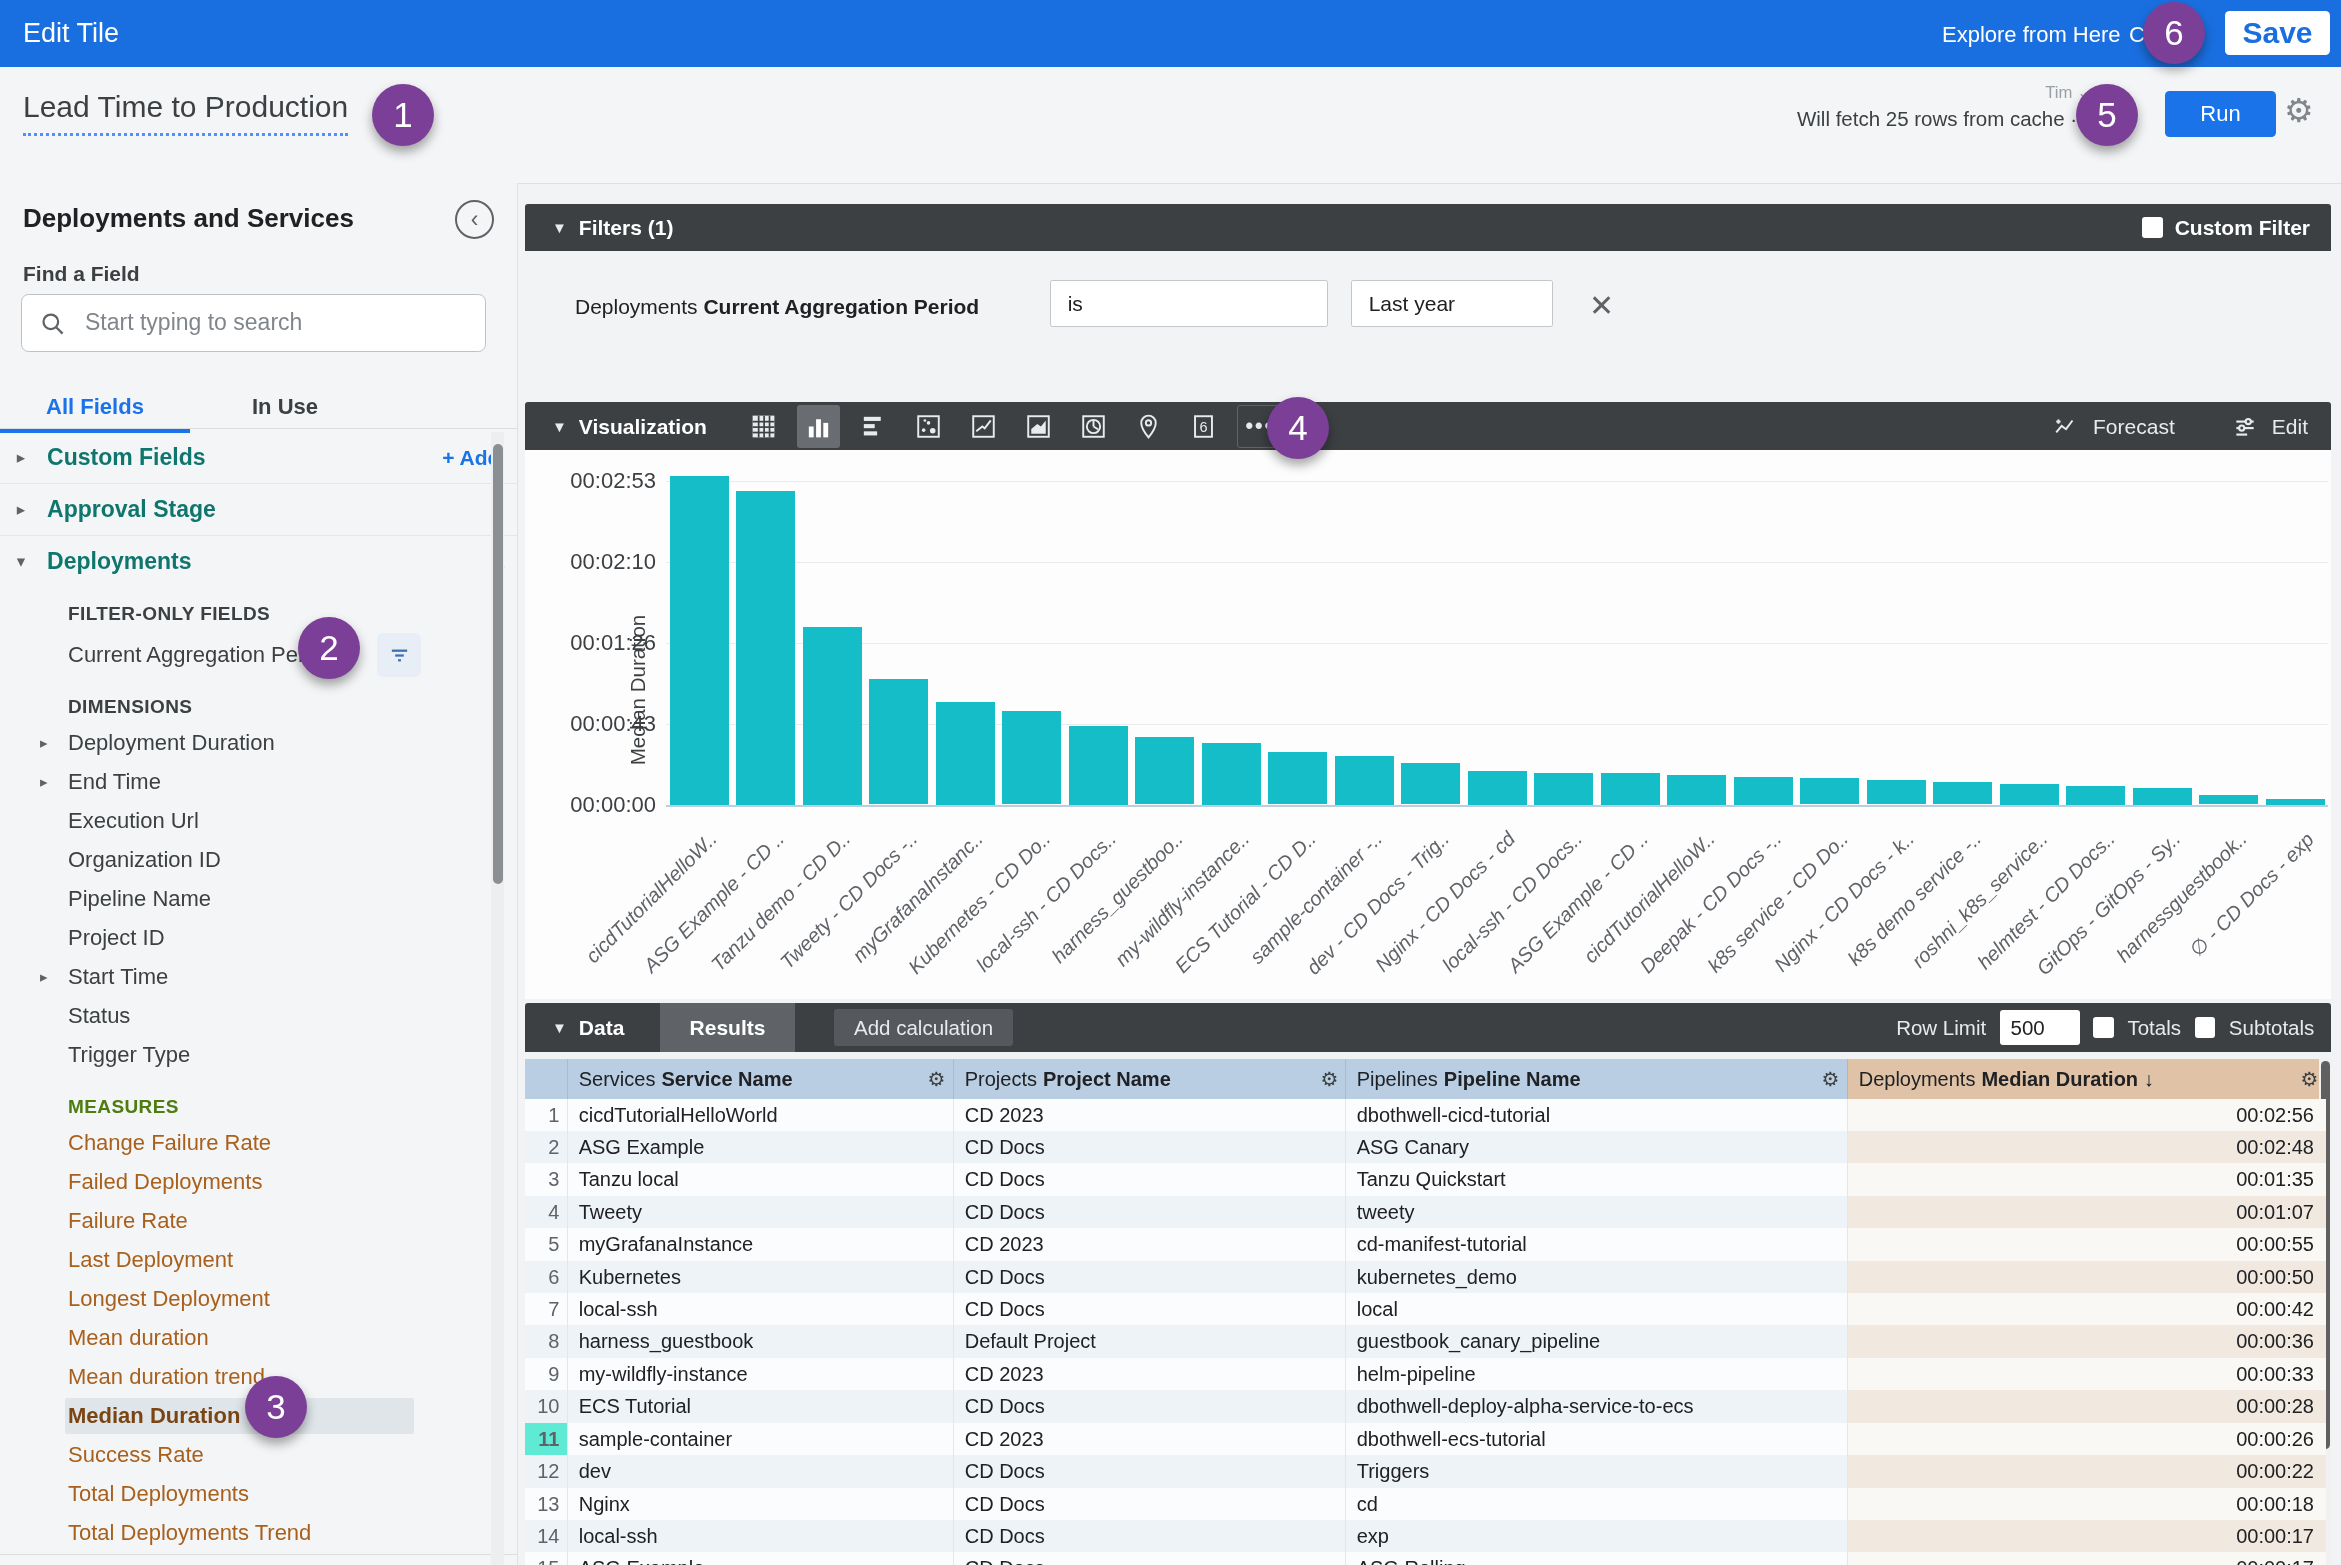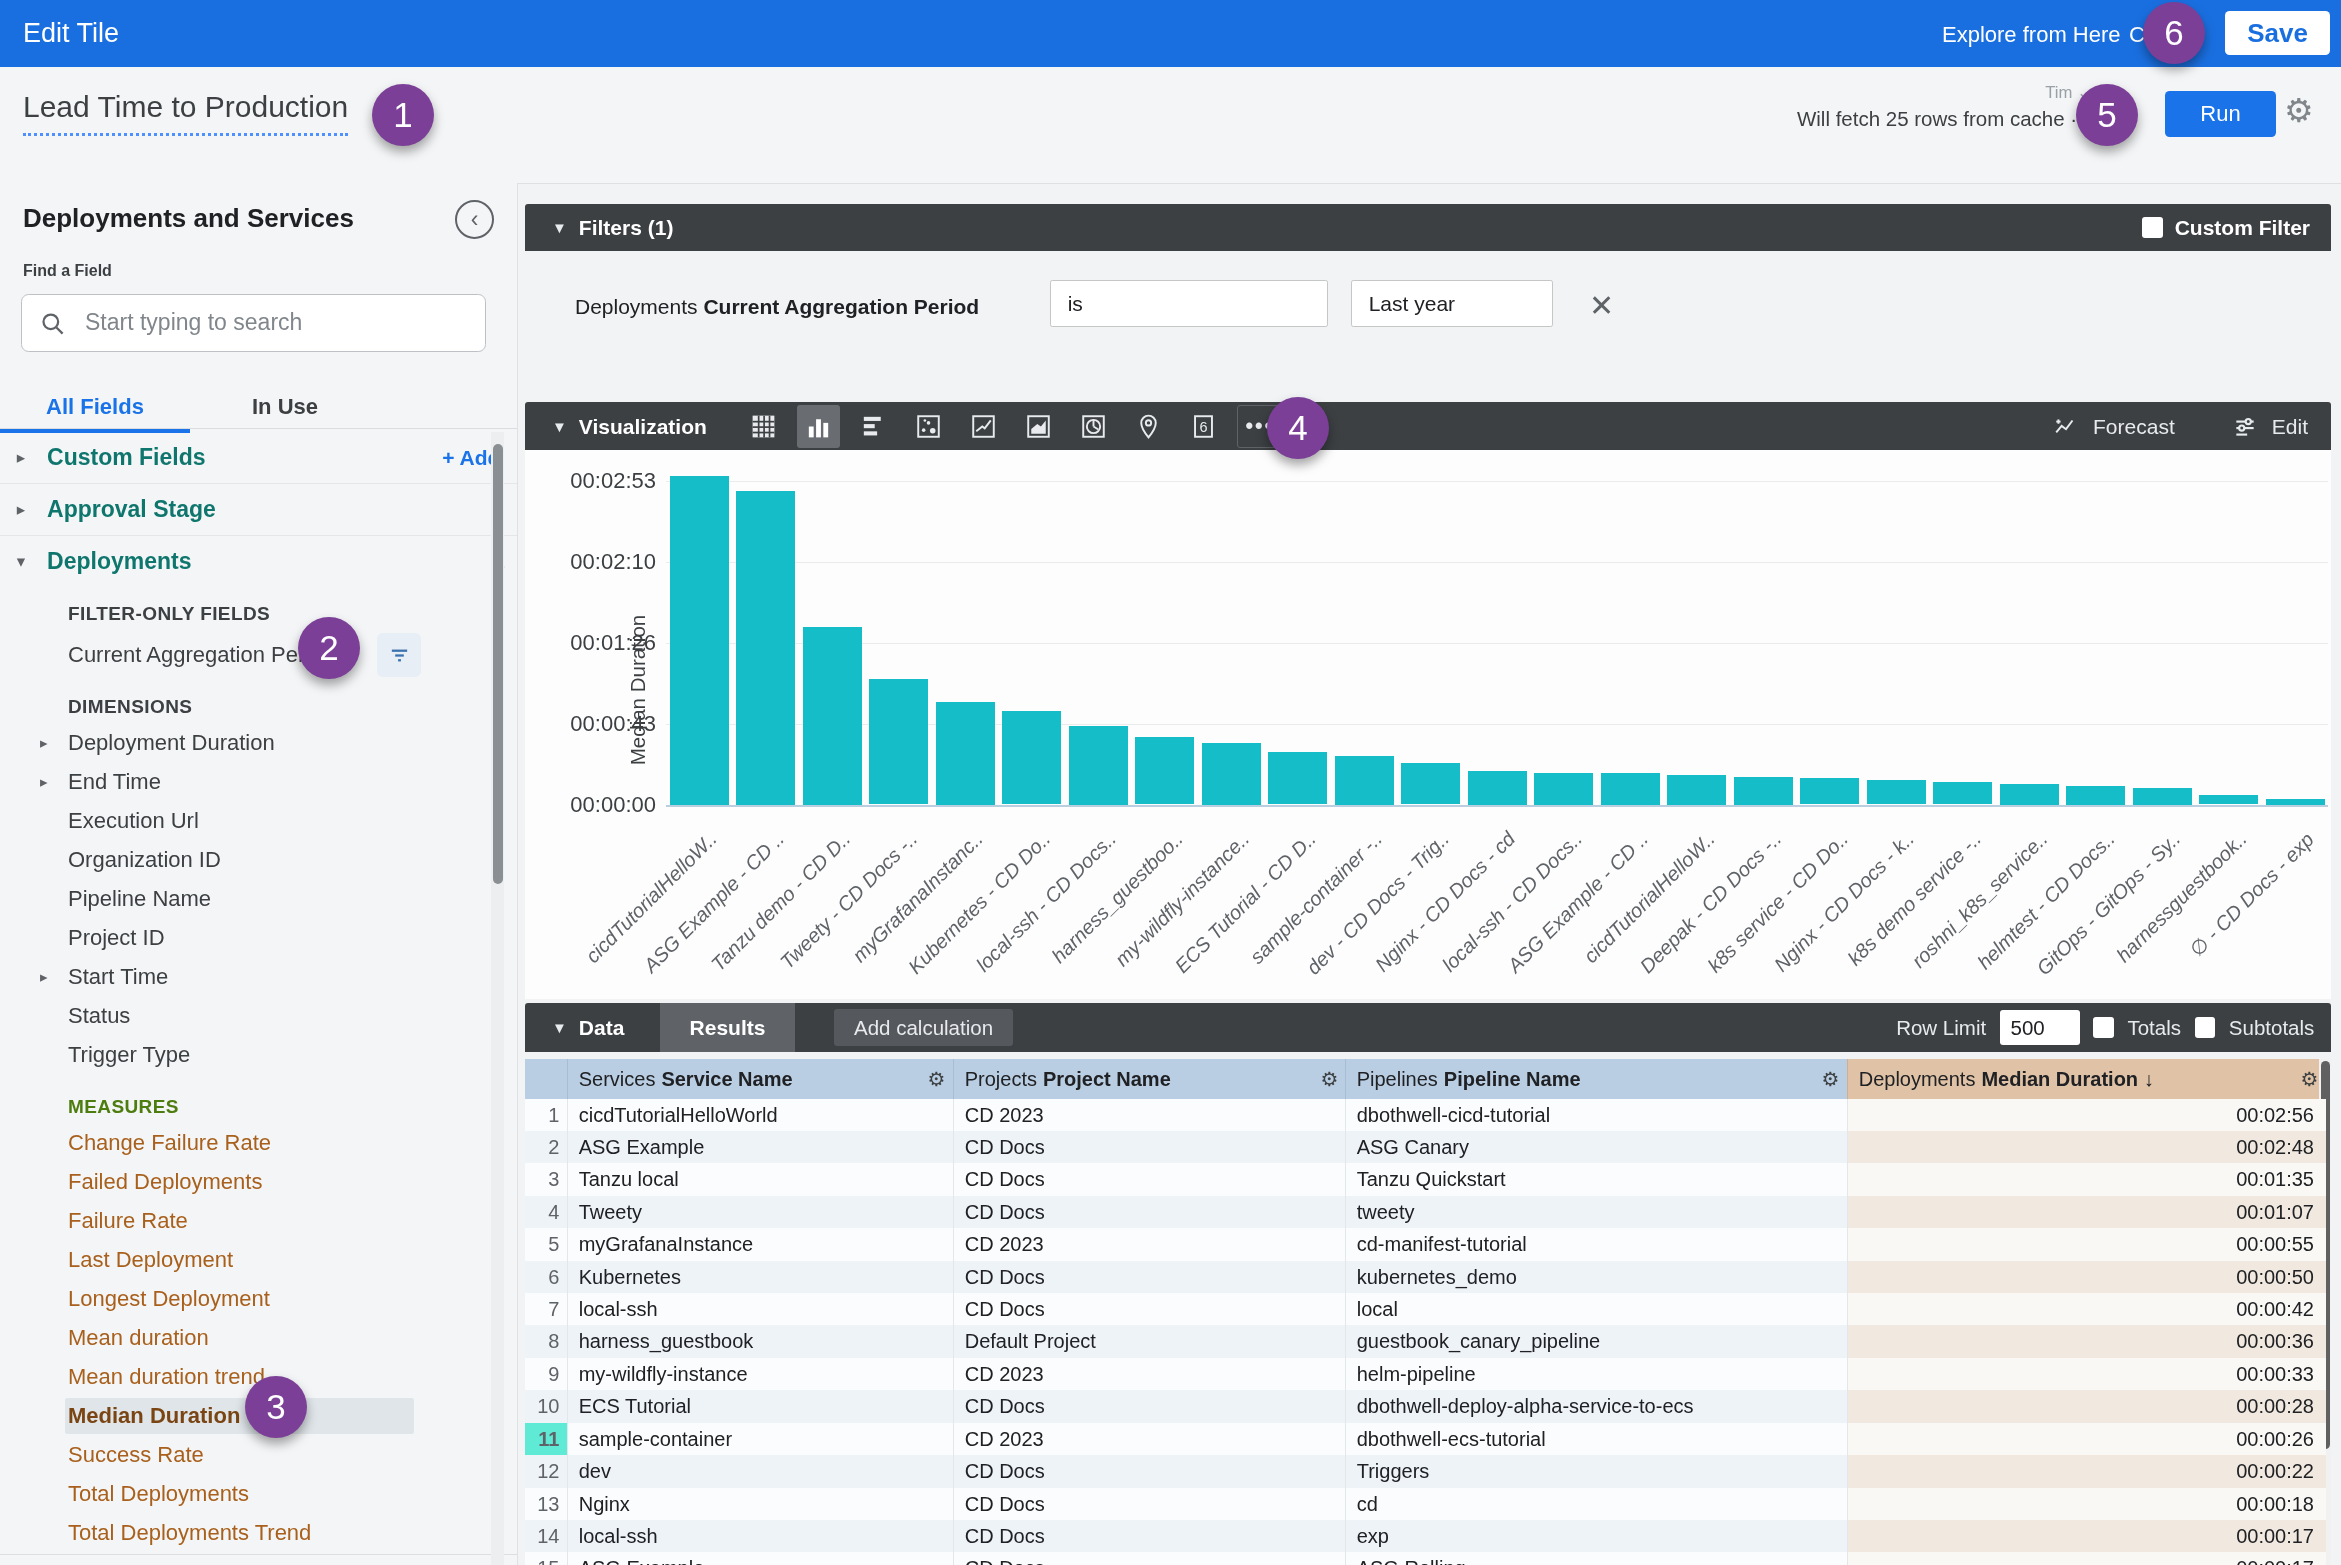--- a/index.html
+++ b/index.html
@@ -6,37 +6,37 @@
   body{font-family:"Liberation Sans","DejaVu Sans",sans-serif;background:#e8eaed;}
   #app{position:relative;width:2342px;height:1566px;background:#f1f3f4;overflow:hidden;}
 
   
   .topbar{position:absolute;left:0;top:0;width:2342px;height:67px;background:#1a6fe0;}
   .topbar-title{position:absolute;left:23px;top:18px;font-size:27px;color:#fff;}
   .topbar-link{position:absolute;top:22px;font-size:22px;color:#fff;cursor:pointer;}
   .link-explore{left:1942px;}
   .link-cancel{left:2129px;}
   .save-btn{position:absolute;left:2225px;top:11.4px;width:105px;height:44px;background:#fff;border-radius:4.6px;
-    color:#1a6fe0;font-size:26px;font-weight:700;display:flex;align-items:center;justify-content:center;cursor:pointer;}
+    color:#1a6fe0;font-size:30px;font-weight:700;display:flex;align-items:center;justify-content:center;cursor:pointer;}
 
   
   .header-row{position:absolute;left:0;top:67px;width:2342px;height:116px;background:#f4f5f6;border-bottom:1.5px solid #e0e0e0;}
   .tile-title{position:absolute;left:23px;top:23px;font-size:30px;color:#3c4043;border-bottom:3px dotted #4d90fe;padding-bottom:9px;}
   .fetch-info{position:absolute;right:217px;top:40px;font-size:20.5px;color:#3c4043;}
   .tz-mini{position:absolute;right:251px;top:15px;font-size:16.7px;color:#9aa0a6;}
   .run-btn{position:absolute;left:2165px;top:24px;width:111px;height:46px;background:#1a73e8;border-radius:4.6px;color:#fff;
     font-size:22px;display:flex;align-items:center;justify-content:center;cursor:pointer;}
   .header-gear{position:absolute;left:2284px;top:24px;font-size:33px;color:#80868b;cursor:pointer;}
 
   
   .sidebar{position:absolute;left:0;top:183px;width:517px;height:1383px;background:#f4f5f6;border-right:1.5px solid #dfe1e3;}
   .sb-title{position:absolute;left:23px;top:20px;font-size:26px;font-weight:700;color:#202124;}
   .collapse-circle{position:absolute;left:455px;top:16.7px;width:35px;height:35px;border:2.3px solid #5f6368;border-radius:50%;
     color:#5f6368;font-size:23px;display:flex;align-items:center;justify-content:center;cursor:pointer;}
-  .find-label{position:absolute;left:23px;top:79px;font-size:16px;font-weight:700;color:#3c4043;}
+  .find-label{position:absolute;left:23px;top:79px;font-size:21px;font-weight:700;color:#3c4043;}
   .search-box{position:absolute;left:21px;top:111px;width:463px;height:56px;background:#fff;border:1.5px solid #bdc1c6;border-radius:7.6px;}
   .search-box svg{position:absolute;left:16.7px;top:14.5px;}
   .search-box input{position:absolute;left:61px;top:4.6px;width:380px;height:44px;border:none;outline:none;font-size:23px;
     font-family:inherit;color:#202124;background:transparent;}
   .search-box input::placeholder{color:#80868b;}
   .sb-tabs{position:absolute;left:0;top:202px;width:380px;height:44px;}
   .sb-tab{position:absolute;top:0;width:190px;height:44px;display:flex;align-items:center;justify-content:center;
     font-size:22px;font-weight:700;cursor:pointer;}
   .sb-tab.active{color:#1a73e8;border-bottom:4.6px solid #1a73e8;}
   .sb-tab.inactive{left:190px;color:#3c4043;}

